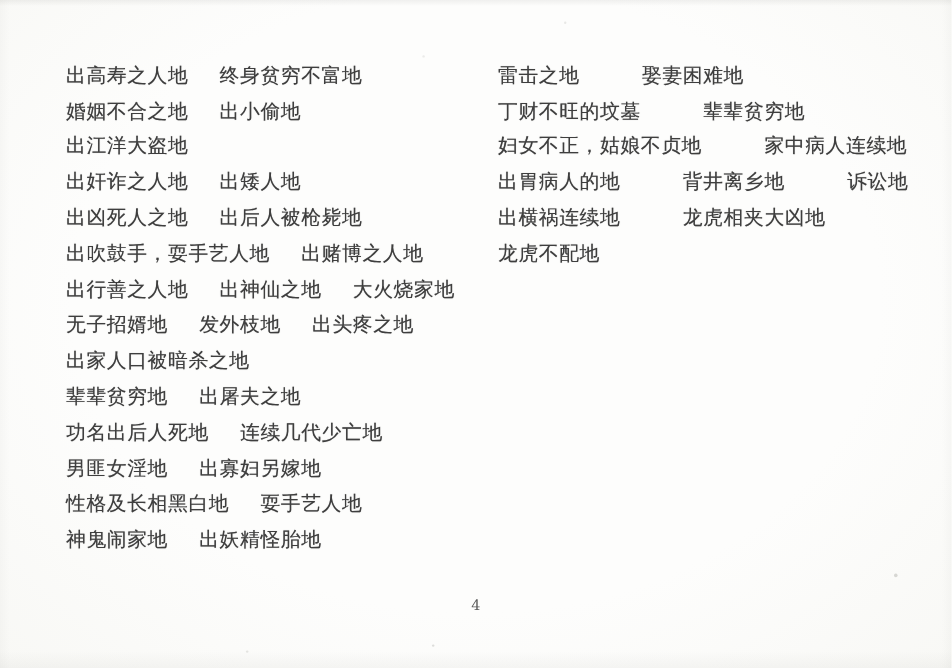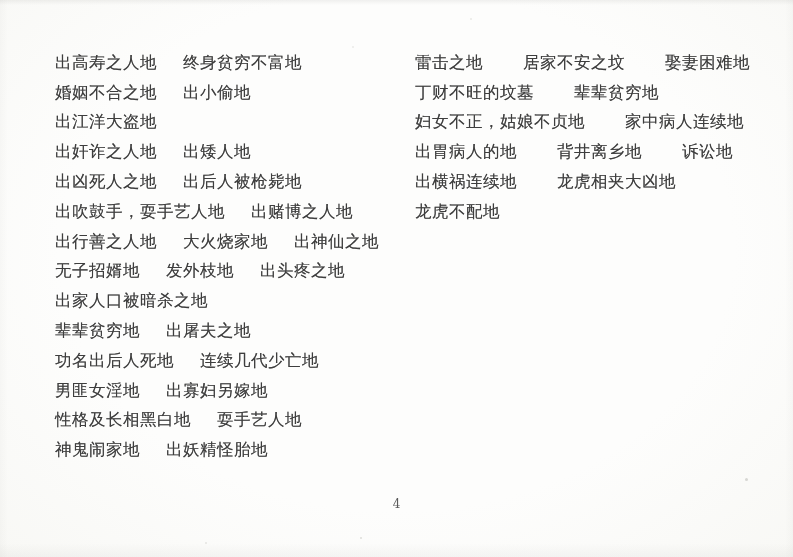--- a/index.html
+++ b/index.html
@@ -31,21 +31,21 @@
   }
   .col-left  { left: 55px;  width: 340px; }
   .col-right { left: 415px; width: 360px; }
   .line {
     height: 29.8px;
     display: flex;
     align-items: center;
     white-space: nowrap;
   }
   .col-left  .line { column-gap: 26px; }
-  .col-right .line { column-gap: 40px; }
+  .col-right .line { column-gap: 52px; }
   .phrase {
     font-size: 16.5px;
     letter-spacing: 0.5px;
     text-shadow: 0 0 0.6px rgba(60,60,60,0.55);
   }
   .page-number {
     position: absolute;
     top: 497px;
     left: 0;
     width: 100%;
@@ -88,22 +88,22 @@
       <div class="line">
         <span class="phrase">出凶死人之地</span>
         <span class="phrase">出后人被枪毙地</span>
       </div>
       <div class="line">
         <span class="phrase">出吹鼓手，耍手艺人地</span>
         <span class="phrase">出赌博之人地</span>
       </div>
       <div class="line">
         <span class="phrase">出行善之人地</span>
+        <span class="phrase">出神仙之地</span>
         <span class="phrase">大火烧家地</span>
-        <span class="phrase">出神仙之地</span>
       </div>
       <div class="line">
         <span class="phrase">无子招婿地</span>
         <span class="phrase">发外枝地</span>
         <span class="phrase">出头疼之地</span>
       </div>
       <div class="line">
         <span class="phrase">出家人口被暗杀之地</span>
       </div>
       <div class="line">
@@ -124,21 +124,20 @@
       </div>
       <div class="line">
         <span class="phrase">神鬼闹家地</span>
         <span class="phrase">出妖精怪胎地</span>
       </div>
     </div>
 
   <div class="col col-right">
       <div class="line">
         <span class="phrase">雷击之地</span>
-        <span class="phrase">居家不安之坟</span>
         <span class="phrase">娶妻困难地</span>
       </div>
       <div class="line">
         <span class="phrase">丁财不旺的坟墓</span>
         <span class="phrase">辈辈贫穷地</span>
       </div>
       <div class="line">
         <span class="phrase">妇女不正，姑娘不贞地</span>
         <span class="phrase">家中病人连续地</span>
       </div>

